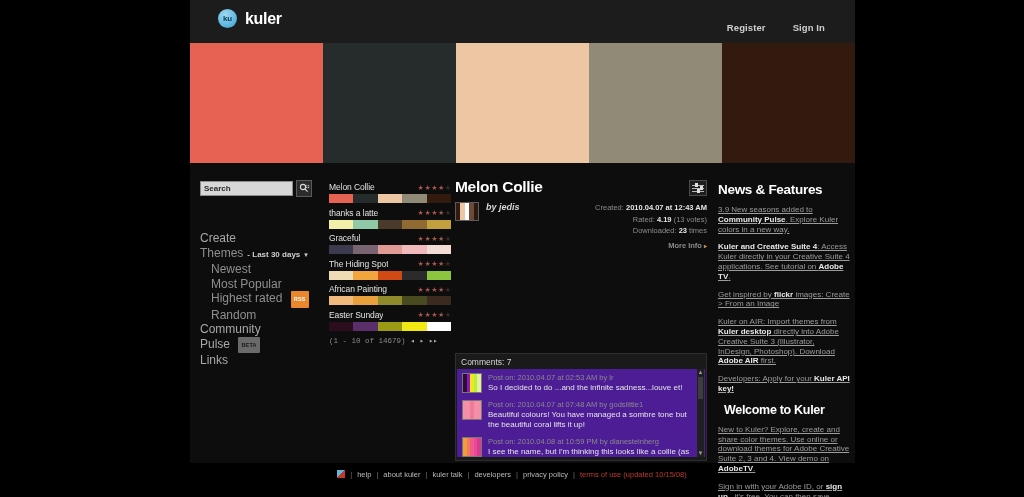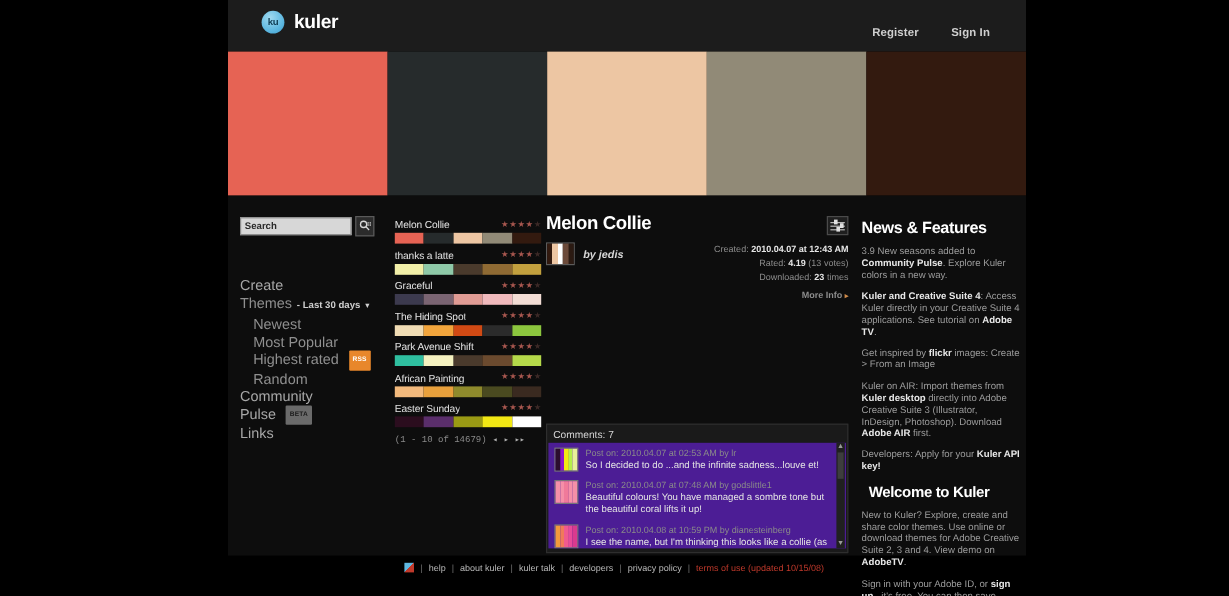--- a/index.html
+++ b/index.html
@@ -79,21 +79,21 @@
   .detail { position: absolute; left: 455px; top: 178px; width: 252px; }
   .detail-title { color: #fff; font-size: 15.5px; font-weight: bold; letter-spacing: -0.3px; }
   .sliders-btn {
     position: absolute; right: 0; top: 2px; width: 18px; height: 16px;
     background: #1f1f1f; border: 1px solid #4a4a4a; display: flex;
     flex-direction: column; justify-content: center; gap: 2px; padding: 0 2px; cursor: pointer;
   }
   .sl-line { position: relative; height: 1px; background: #b9b9b9; }
   .sl-line::after { content: ""; position: absolute; top: -1.5px; width: 3px; height: 4px; background: #e0e0e0; }
   .sl-line.a::after { left: 3px; } .sl-line.b::after { left: 8px; } .sl-line.c::after { left: 5px; }
-  .author-row { display: flex; align-items: center; gap: 7px; margin-top: 6px; }
+  .author-row { display: flex; align-items: flex-start; gap: 7px; margin-top: 6px; }
   .mini-swatch { display: flex; width: 24px; height: 19px; border: 1px solid #5c5c5c; }
   .mini-swatch span { flex: 1 1 0; }
   .author { color: #d8d8d8; font-size: 9px; font-style: italic; font-weight: bold; }
   .meta { position: absolute; right: 0; top: 24px; text-align: right; line-height: 11.5px; }
   .meta div { color: #8c8c8c; font-size: 7.5px; }
   .meta b { color: #e6e6e6; }
   .more-info { margin-top: 3px; color: #e6e6e6; font-size: 7.5px; font-weight: bold; cursor: pointer; }
   .more-info .tri { color: #d08b4a; font-size: 6px; }
 
   
@@ -106,21 +106,21 @@
   .c-meta { color: #8a8a8a; font-size: 7.5px; }
   .c-text { color: #e4e4e4; font-size: 8px; line-height: 10px; margin-top: 1px; }
   .scrollbar { position: absolute; right: 1px; top: 0; width: 7px; height: 88px; background: #202020; cursor: pointer; }
   .sb-up, .sb-dn { color: #9a9a9a; font-size: 6px; text-align: center; line-height: 7px; }
   .sb-thumb { position: absolute; top: 8px; left: 1px; width: 5px; height: 22px; background: #3d3d3d; }
 
   
   .news { position: absolute; left: 718px; top: 182px; width: 132px; }
   .news h2 { color: #fff; font-size: 13.5px; font-weight: bold; letter-spacing: -0.3px; }
   .news h3 { color: #fff; font-size: 12.5px; font-weight: bold; margin: 9px 0 4px 6px; letter-spacing: -0.3px; }
-  .news p { color: #9c9c9c; font-size: 8px; line-height: 9.8px; margin-top: 8px; }
+  .news p { color: #9c9c9c; font-size: 8px; line-height: 9.8px; margin-top: 8px; text-decoration: underline; }
   .news p b { color: #e8e8e8; }
 
   
   .footer { position: absolute; left: 0; top: 464px; width: 1024px; text-align: center; }
   .f-links { display: inline-flex; align-items: center; gap: 5px; color: #6e6e6e; font-size: 7.5px; }
   .f-links a { color: #b9b9b9; text-decoration: none; cursor: pointer; }
   .f-links a.terms { color: #c0392b; }
   .f-icon { width: 8px; height: 8px; background: linear-gradient(135deg,#5fb8e0 50%,#c0392b 50%); display: inline-block; }
   .copyright { color: #6e6e6e; font-size: 7.5px; margin-top: 5px; }
 </style>
@@ -260,39 +260,20 @@
           <div class="swatch-strip">
             <span style="background: rgb(240, 220, 180);"></span>
             <span style="background: rgb(242, 165, 60);"></span>
             <span style="background: rgb(209, 74, 20);"></span>
             <span style="background: rgb(43, 43, 43);"></span>
             <span style="background: rgb(140, 198, 62);"></span>
           </div>
         </div>
         <div class="theme-row">
           <div class="theme-head">
-            <div class="theme-name">Park Avenue Shift</div>
-            <div class="stars">
-              <span class="star">★</span>
-              <span class="star">★</span>
-              <span class="star">★</span>
-              <span class="star">★</span>
-              <span class="star off">★</span>
-            </div>
-          </div>
-          <div class="swatch-strip">
-            <span style="background: rgb(47, 191, 160);"></span>
-            <span style="background: rgb(245, 242, 192);"></span>
-            <span style="background: rgb(74, 58, 44);"></span>
-            <span style="background: rgb(107, 74, 46);"></span>
-            <span style="background: rgb(181, 217, 74);"></span>
-          </div>
-        </div>
-        <div class="theme-row">
-          <div class="theme-head">
             <div class="theme-name">African Painting</div>
             <div class="stars">
               <span class="star">★</span>
               <span class="star">★</span>
               <span class="star">★</span>
               <span class="star">★</span>
               <span class="star off">★</span>
             </div>
           </div>
           <div class="swatch-strip">

